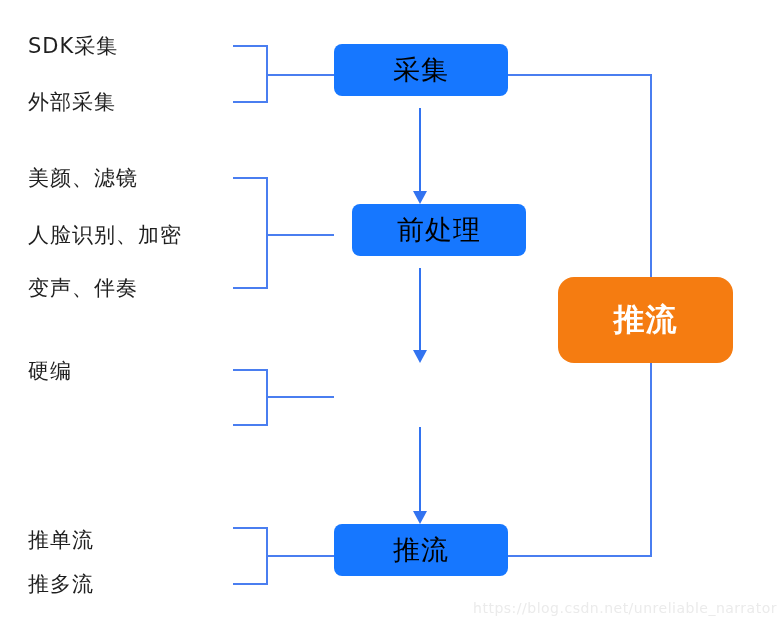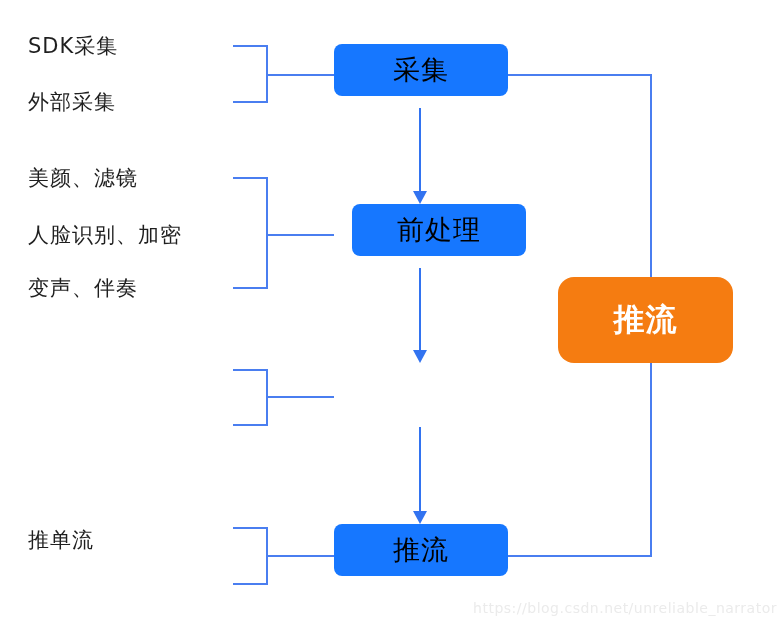--- a/index.html
+++ b/index.html
@@ -114,21 +114,23 @@
 
     <path d="M420 427 V512" stroke="#3273F0" stroke-width="2" fill="none"></path>
     <polygon points="413,511 427,511 420,524" fill="#3273F0"></polygon>
   </svg>
 
   <div class="side-label" id="label-sdk">SDK采集</div>
   <div class="side-label" id="label-external">外部采集</div>
   <div class="side-label" id="label-beauty">美颜、滤镜</div>
   <div class="side-label" id="label-face">人脸识别、加密</div>
   <div class="side-label" id="label-voice">变声、伴奏</div>
+  <div class="side-label" id="label-hard">硬编</div>
   <div class="side-label" id="label-single">推单流</div>
+  <div class="side-label" id="label-multi">推多流</div>
 
   <div class="flow-node" id="node-capture">采集</div>
   <div class="flow-node" id="node-preprocess">前处理</div>
   <div class="flow-node" id="node-push">推流</div>
 
   <div class="highlight-node">推流</div>
 
   <div class="watermark">https://blog.csdn.net/unreliable_narrator</div>
 
 </div>

